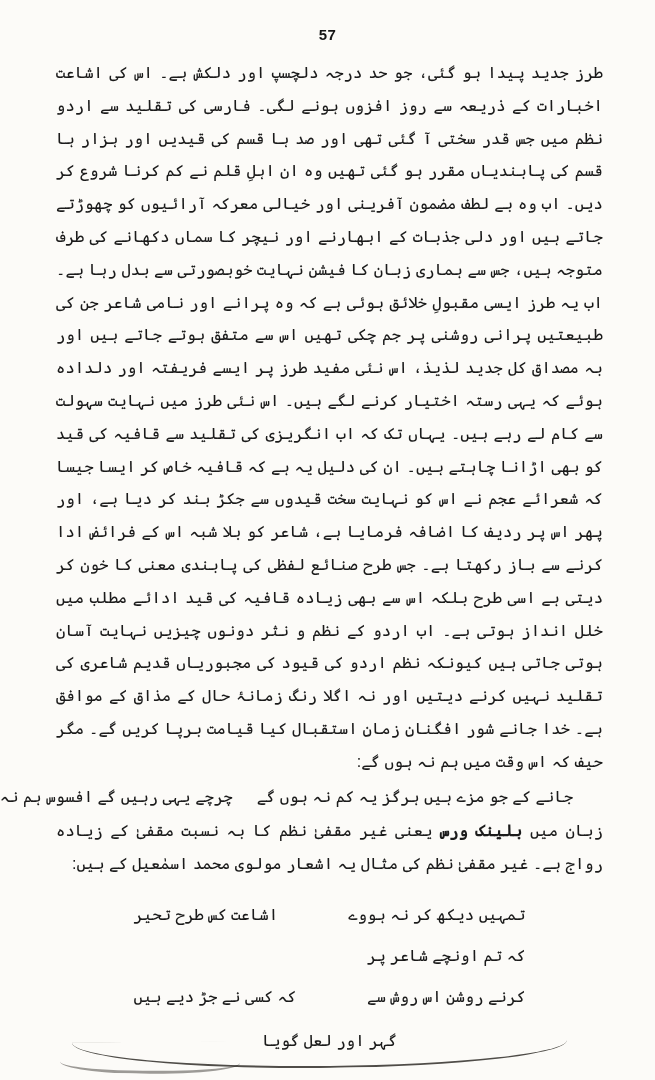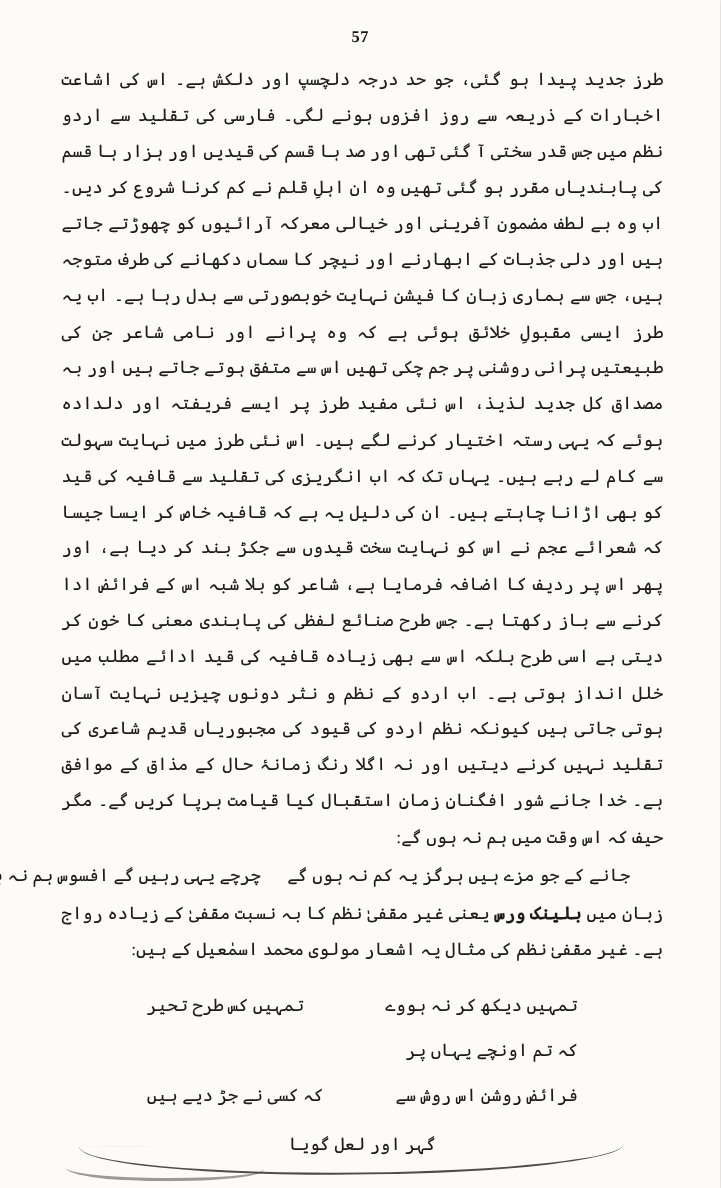--- a/index.html
+++ b/index.html
@@ -7,21 +7,21 @@
     padding: 0;
     background: #e8e6e1;
   }
   .page {
     position: relative;
     width: 655px;
     height: 1080px;
     margin: 0 auto;
     background: #fcfbf8;
     color: #1b1b1b;
-    font-family: Liberation Serif, serif;
+    font-family: Liberation Sans, sans-serif;
     overflow: hidden;
     box-shadow: 0 0 6px rgba(0,0,0,.25);
   }
   .page-number {
     text-align: center;
     padding-top: 26px;
     font-weight: bold;
     font-size: 15px;
     letter-spacing: .5px;
     color: #161616;
@@ -112,29 +112,29 @@
 
     <p><span>زبان میں </span><span class="bold-term">بلینک ورس</span><span> یعنی غیر مقفیٰ نظم کا بہ نسبت مقفیٰ کے زیادہ رواج ہے۔ غیر مقفیٰ نظم کی مثال یہ اشعار مولوی محمد اسمٰعیل کے ہیں:</span></p>
 
     <div class="poem">
 
       <div class="poem-row">
       </div>
 
       <div class="poem-row">
         <span>تمہیں دیکھ کر نہ ہووے</span>
-        <span>تمہیں کس طرح تحیر</span>
+        <span>اشاعت کس طرح تحیر</span>
       </div>
 
       <div class="poem-row">
-        <span>کہ تم اونچے یہاں پر</span>
+        <span>کہ تم اونچے شاعر پر</span>
       </div>
 
       <div class="poem-row">
-        <span>فرائض روشن اس روش سے</span>
+        <span>کرنے روشن اس روش سے</span>
         <span>کہ کسی نے جڑ دیے ہیں</span>
       </div>
 
       <div class="poem-last">گہر اور لعل گویا</div>
 
     </div>
 
   </div>
 
   <div class="scan-edge"></div>

